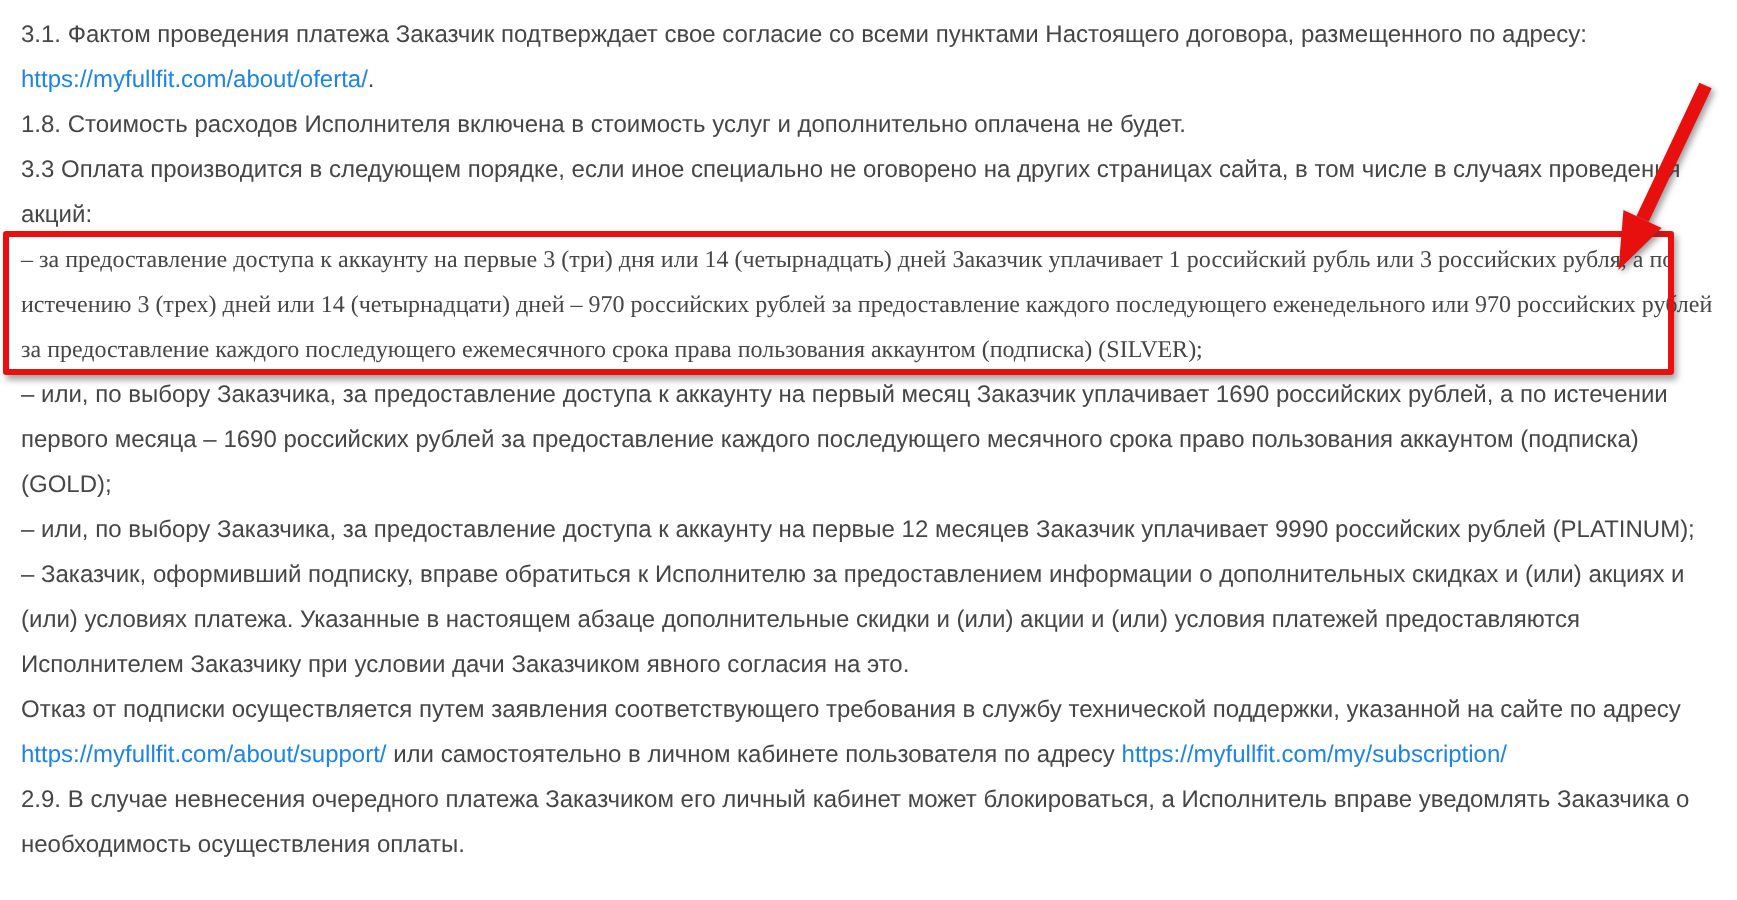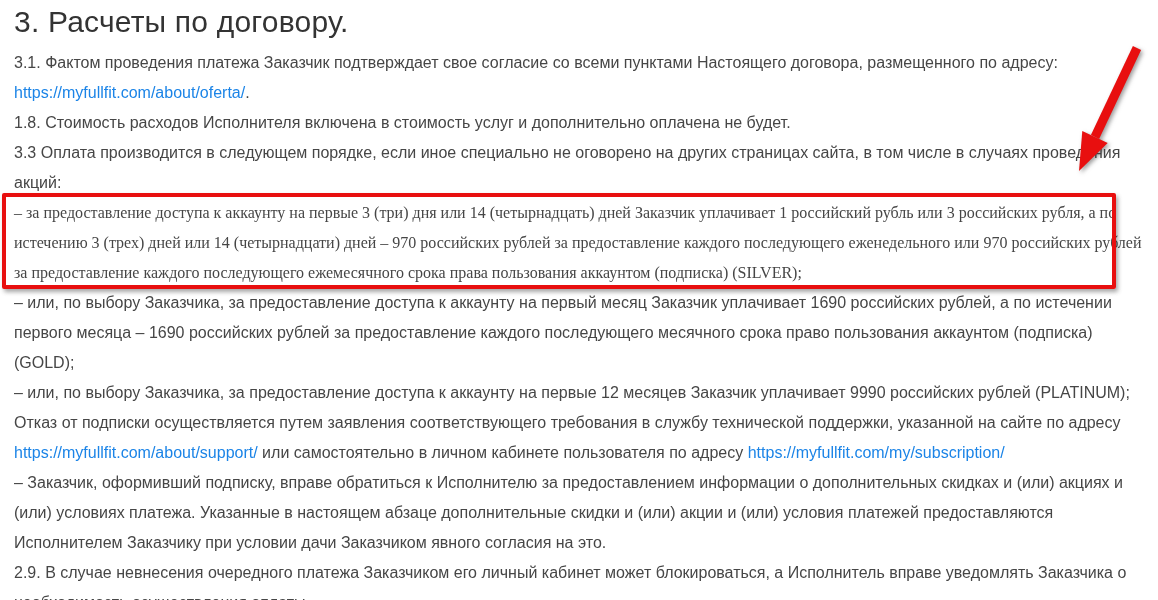--- a/index.html
+++ b/index.html
@@ -59,39 +59,38 @@
     width: 125px;
     height: 155px;
     pointer-events: none;
   }
 </style>
 </head>
 <body>
 
 <div class="page">
 
-  <h1 class="doc-title">3. Расчеты по договору.</h1>
 
   <div class="doc-body">
 
     <p><span>3.1. Фактом проведения платежа Заказчик подтверждает свое согласие со всеми пунктами Настоящего договора, размещенного по адресу: </span><a class="doc-link">https://myfullfit.com/about/oferta/</a><span>.</span></p>
 
     <p>1.8. Стоимость расходов Исполнителя включена в стоимость услуг и дополнительно оплачена не будет.</p>
 
     <p><span>3.3 Оплата производится в следующем порядке, </span><span class="bold">если иное специально не оговорено на других страницах сайта</span><span>, в том числе в случаях проведения акций:</span></p>
 
     <p class="boxed-para"><span>– за предоставление доступа к аккаунту на первые 3 (три) дня или 14 (четырнадцать) дней Заказчик уплачивает 1 российский рубль или 3 российских рубля, а по истечению 3 (трех) дней или 14 (четырнадцати) дней – 970 российских рублей за предоставление каждого последующего еженедельного или 970 российских рублей за предоставление каждого последующего ежемесячного срока права пользования аккаунтом (подписка) (SILVER);</span><span class="red-box"></span></p>
 
     <p>– или, по выбору Заказчика, за предоставление доступа к аккаунту на первый месяц Заказчик уплачивает 1690 российских рублей, а по истечении первого месяца – 1690 российских рублей за предоставление каждого последующего месячного срока право пользования аккаунтом (подписка) (GOLD);</p>
 
     <p>– или, по выбору Заказчика, за предоставление доступа к аккаунту на первые 12 месяцев Заказчик уплачивает 9990 российских рублей (PLATINUM);</p>
 
+    <p>– Заказчик, оформивший подписку, вправе обратиться к Исполнителю за предоставлением информации о дополнительных скидках и (или) акциях и (или) условиях платежа. Указанные в настоящем абзаце дополнительные скидки и (или) акции и (или) условия платежей предоставляются Исполнителем Заказчику при условии дачи Заказчиком явного согласия на это.</p>
+
     <p><span>Отказ от подписки осуществляется путем заявления соответствующего требования в службу технической поддержки, указанной на сайте по адресу </span><a class="doc-link">https://myfullfit.com/about/support/</a><span> или самостоятельно в личном кабинете пользователя по адресу </span><a class="doc-link">https://myfullfit.com/my/subscription/</a></p>
-
-    <p>– Заказчик, оформивший подписку, вправе обратиться к Исполнителю за предоставлением информации о дополнительных скидках и (или) акциях и (или) условиях платежа. Указанные в настоящем абзаце дополнительные скидки и (или) акции и (или) условия платежей предоставляются Исполнителем Заказчику при условии дачи Заказчиком явного согласия на это.</p>
 
     <p>2.9. В случае невнесения очередного платежа Заказчиком его личный кабинет может блокироваться, а Исполнитель вправе уведомлять Заказчика о необходимость осуществления оплаты.</p>
 
 
   </div>
 
   <svg class="red-arrow" viewBox="0 0 125 155" xmlns="http://www.w3.org/2000/svg">
     <g style="filter: drop-shadow(2px 2px 2px rgba(60,60,60,0.5));">
       <polygon fill="#e80f0f" points="111.1,21.9 102.9,18.1 60.9,107.1 69.1,110.9"></polygon>
       <polygon fill="#e80f0f" points="77.7,115.0 52.3,103.0 49,143"></polygon>

